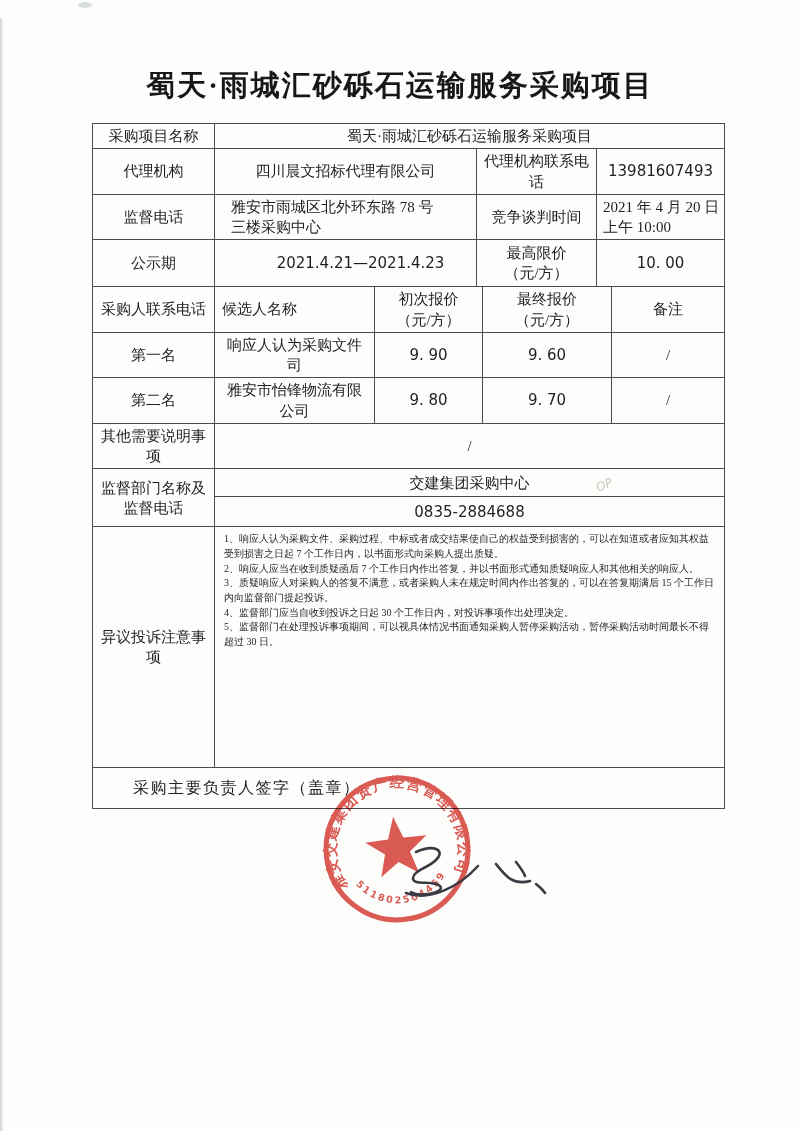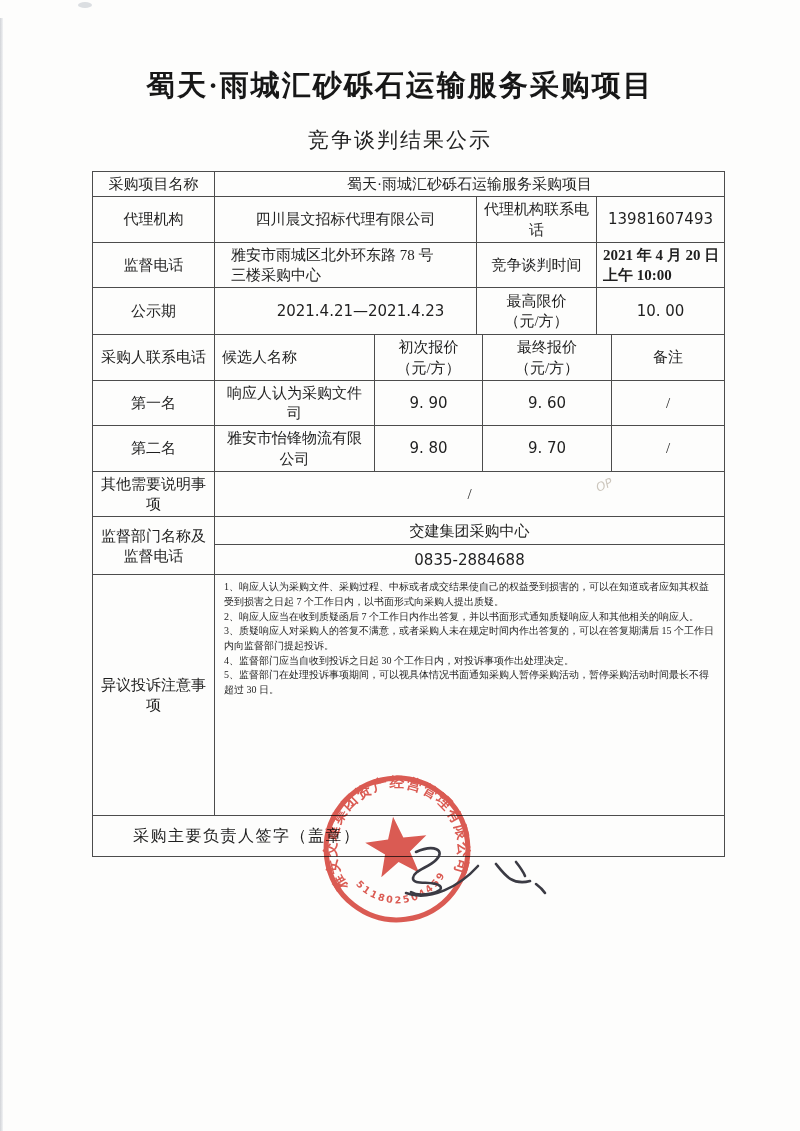--- a/index.html
+++ b/index.html
@@ -44,21 +44,21 @@
     font-size:15px;
     text-align:center;
     vertical-align:middle;
     padding:2px 4px;
     line-height:1.35;
   }
   .pre { white-space:pre-line; }
   .num { font-family:"DejaVu Sans","Liberation Sans",sans-serif; font-size:15px; letter-spacing:0; }
   .left { text-align:left; }
   .venue-cell { text-align:left; padding-left:16px; }
-  .time-cell  { text-align:left; padding-left:6px;font-weight:bold; }
+  .time-cell  { text-align:left; padding-left:6px; }
   .pub-cell   { text-align:center; padding-left:34px; }
   .notice-cell {
     text-align:left; vertical-align:top;
     padding:5px 8px 4px 9px;
     font-size:10px; line-height:1.47;
   }
   .notice-cell p { margin:0; }
   .sign-row td {
     text-align:left; padding-left:40px;
     font-size:16px; letter-spacing:1.5px;
@@ -83,21 +83,20 @@
   }
 </style>
 </head>
 <body>
 
 <div class="page">
   <div class="scan-edge-left"></div>
   <div class="scan-smudge"></div>
 
   <h1 class="doc-title">蜀天·雨城汇砂砾石运输服务采购项目</h1>
-  <h2 class="doc-subtitle">竞争谈判结果公示</h2>
 
   <div class="tbl-wrap">
 
     <table class="t1">
       <colgroup>
           <col style="width:122px">
           <col style="width:262px">
           <col style="width:120px">
           <col style="width:128px">
         </colgroup>

